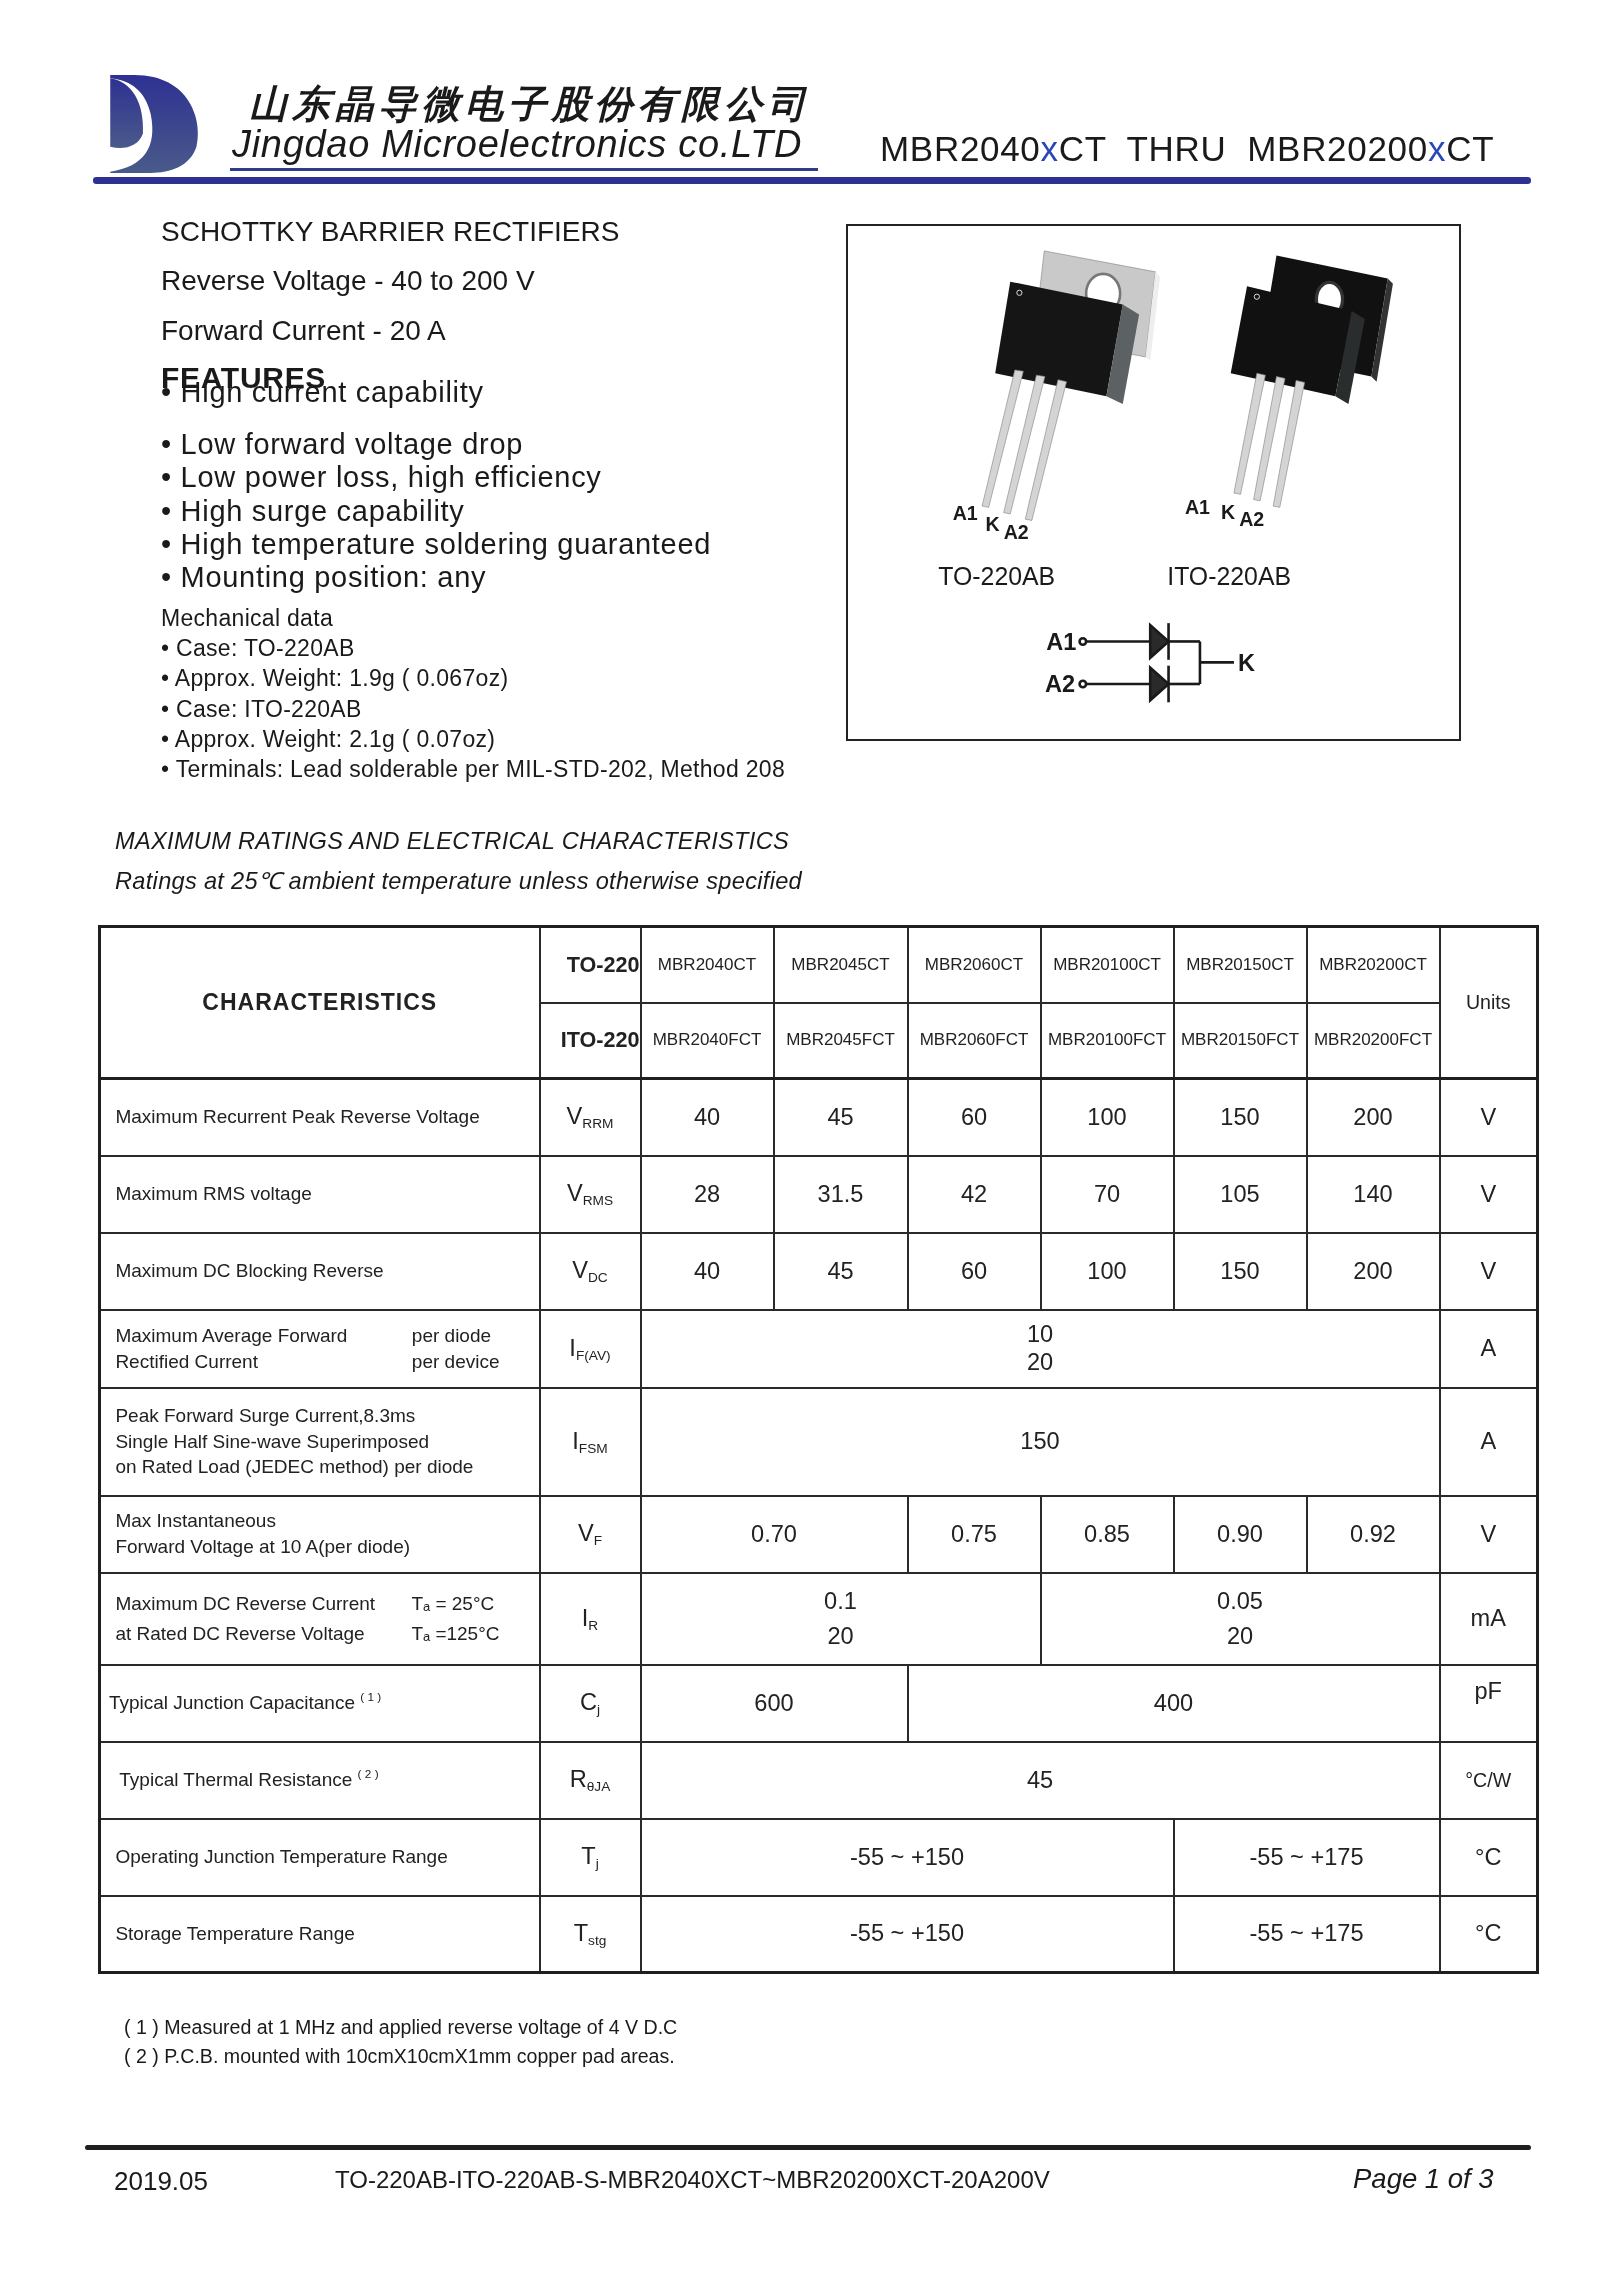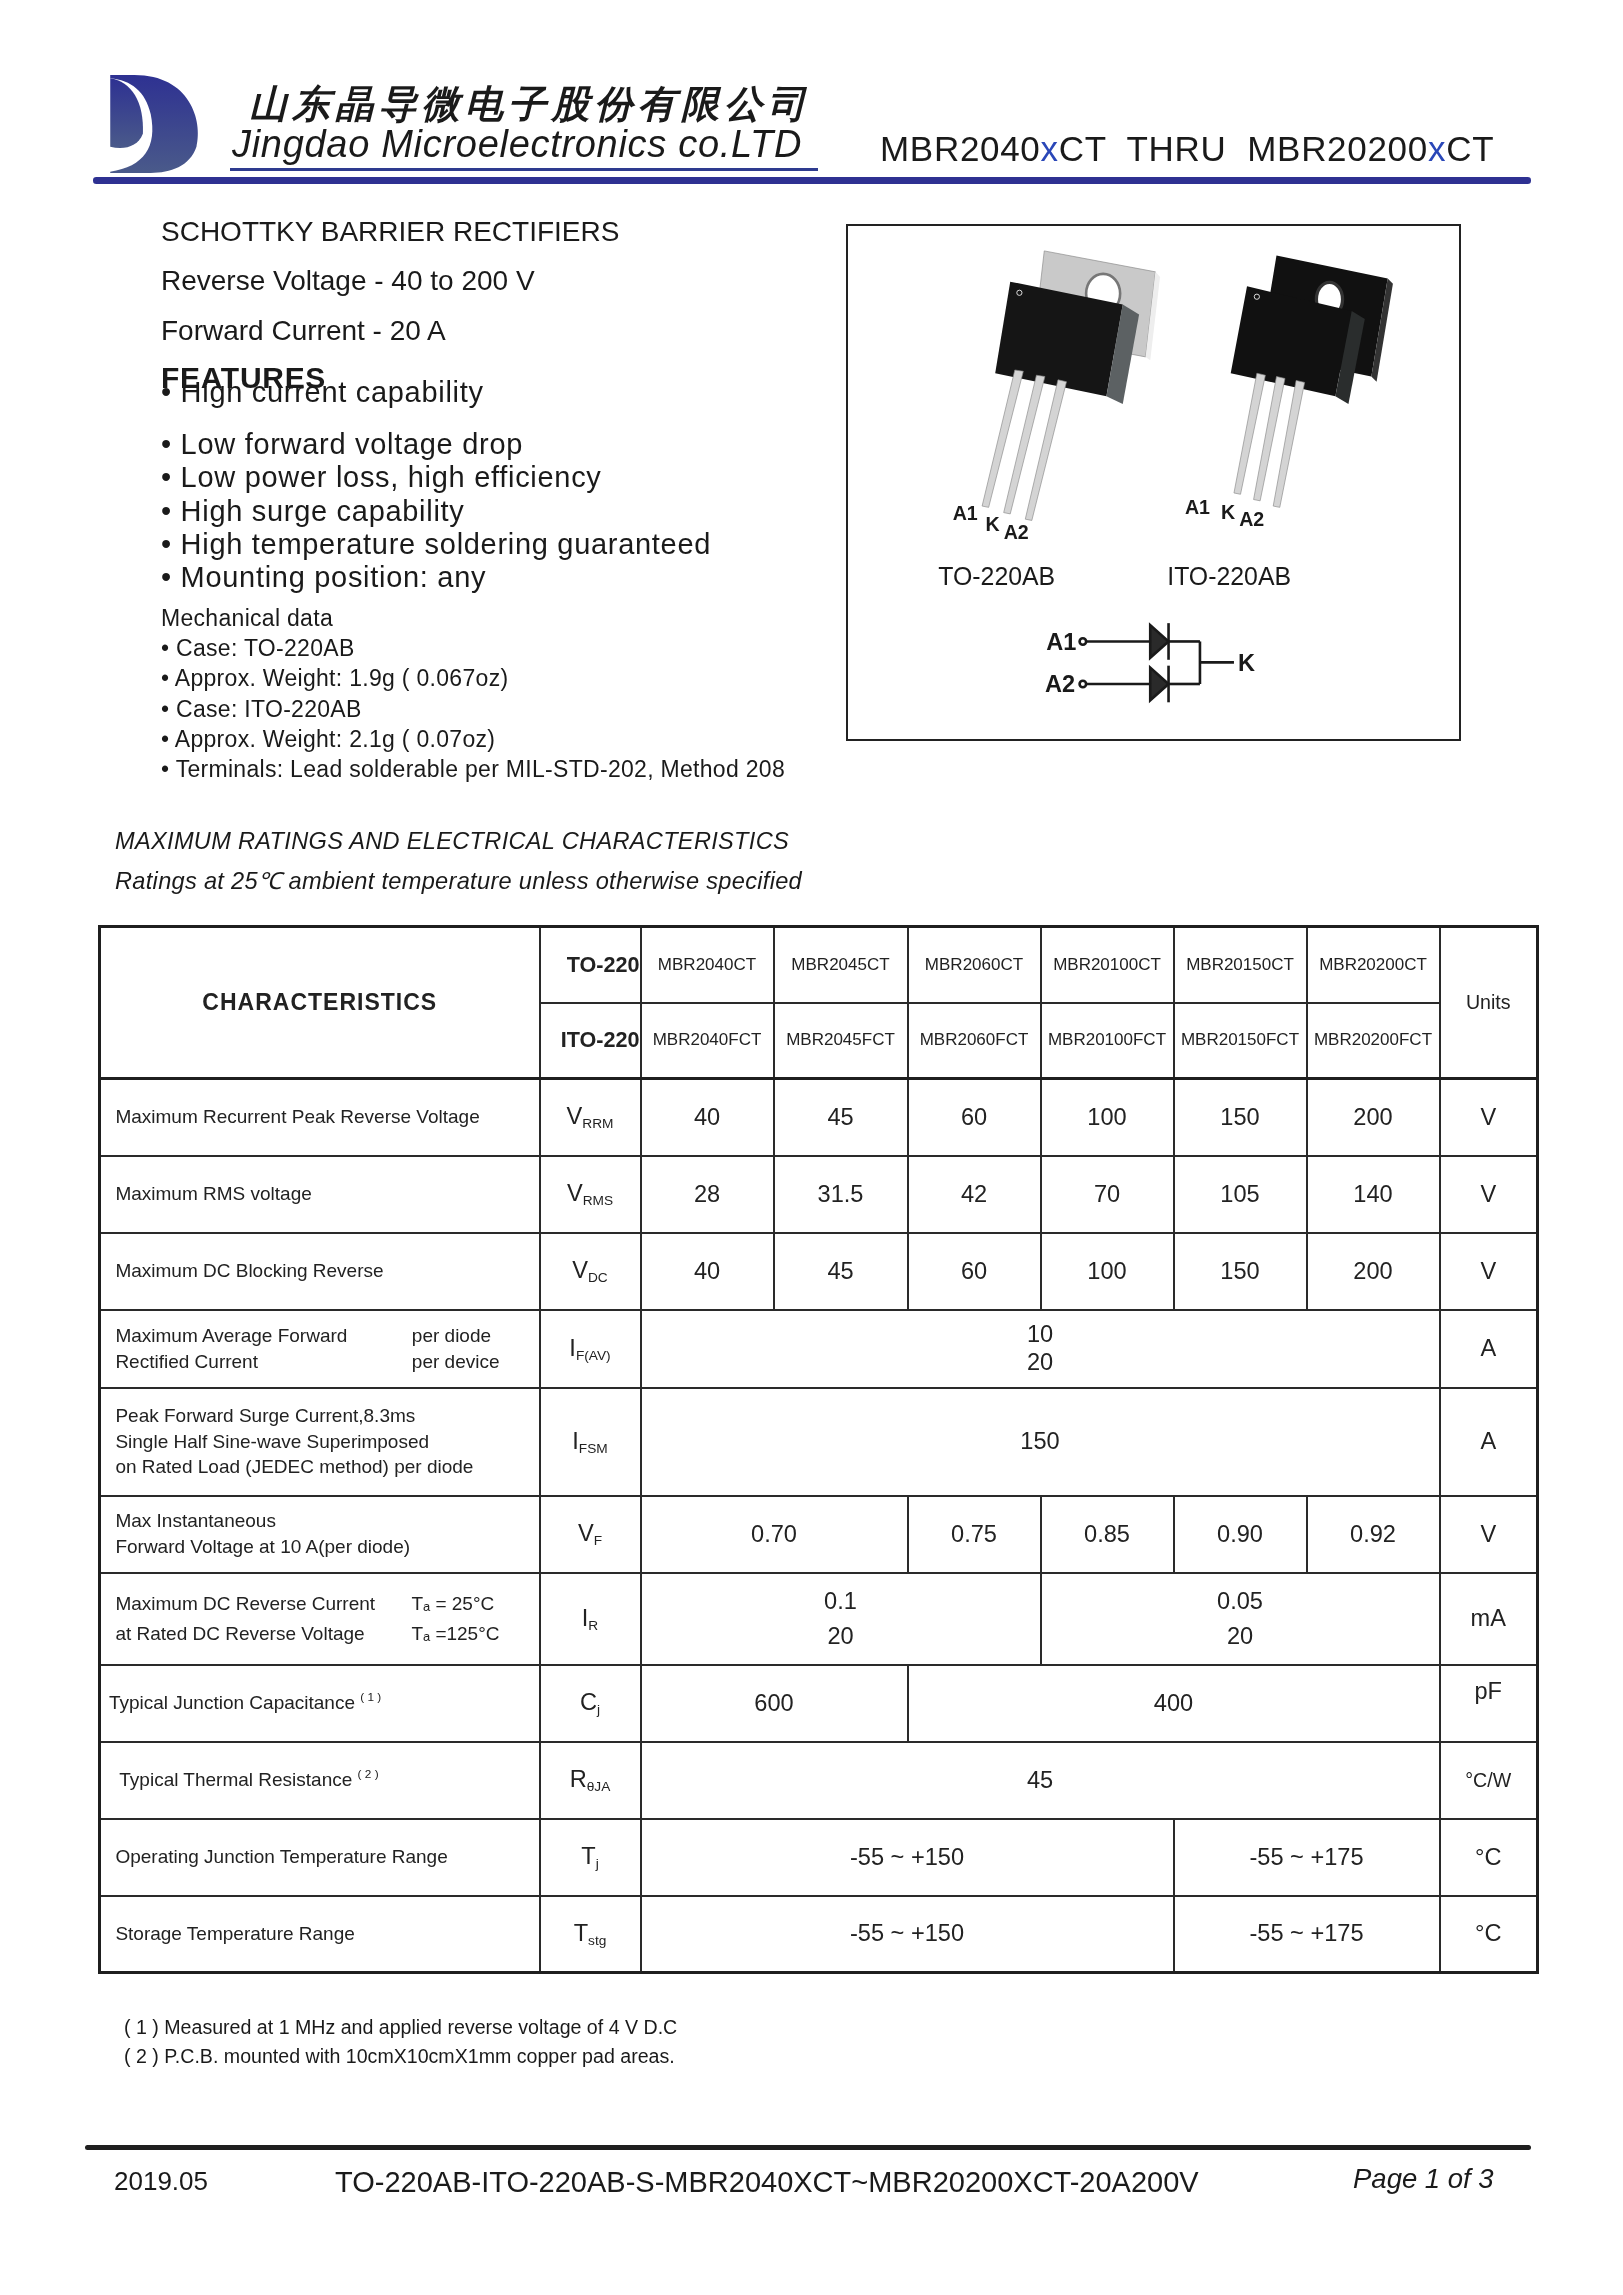--- a/index.html
+++ b/index.html
@@ -44,21 +44,21 @@
   #spec-table tr.thick td { border-top: 3.9px solid #1f1f1f; }
   .two-line { display: flex; justify-content: space-between; padding-right: 39px; }
   .two-line .sub-col { font-size: 19px; }
   .stacked { line-height: 1.45; }
   .sup { font-size: 11.8px; vertical-align: 7.9px; }
 
   
   .note { left: 124px; font-size: 19.6px; white-space: nowrap; margin-top: 12px; }
   #footer-bar { left: 85px; top: 2145px; width: 1446px; height: 5.2px; background: #1f1f1f; border-radius: 2.6px; }
   #footer-date { left: 114px; top: 2166px; font-size: 26px; }
-  #footer-doc { left: 335px; top: 2166px; font-size: 29px; white-space: nowrap; }
+  #footer-doc { left: 335px; top: 2166px; font-size: 24px; white-space: nowrap; }
   #footer-page { left: 1353px; top: 2163px; font-size: 27.5px; font-style: italic; }
 </style>
 </head>
 <body>
 
 <svg id="logo" class="abs" viewBox="0 0 150 150">
   <defs>
     <linearGradient id="lg" x1="0" y1="0" x2="0" y2="1">
       <stop offset="0" stop-color="#2e3192"></stop>
       <stop offset="1" stop-color="#4a5a8a"></stop>

